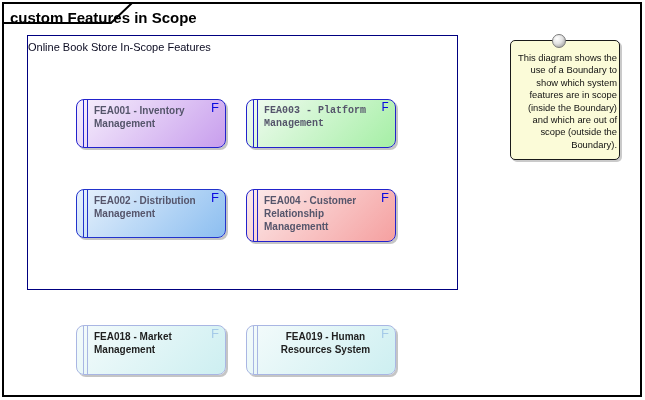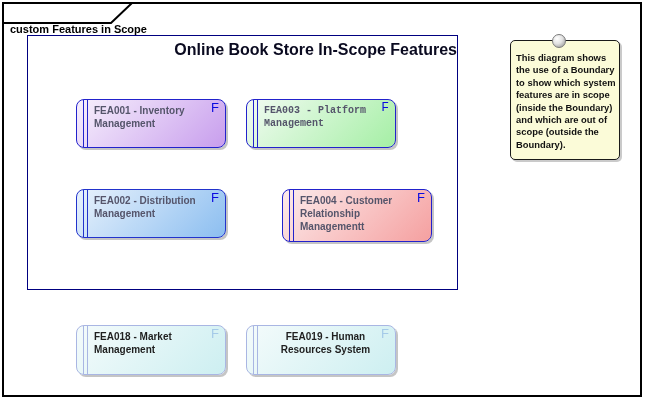--- a/index.html
+++ b/index.html
@@ -10,32 +10,32 @@
   }
   
   .frame {
     position:absolute; left:2px; top:2px; width:640px; height:395px;
     border:2px solid #000; box-sizing:border-box; background:#fff;
   }
   
   .tab { position:absolute; left:2px; top:2px; width:134px; height:23px; }
   .tab svg { display:block; }
   .tab-label {
-    position:absolute; left:8px; top:21px; white-space:nowrap;
-    font-size:11px; font-weight:bold; color:#000;
+    position:absolute; left:8px; top:7px; white-space:nowrap;
+    font-size:15px; font-weight:bold; color:#000;
   }
   
   .boundary {
     position:absolute; left:27px; top:35px; width:431px; height:255px;
     border:1px solid var(--boundary-border,#000080);
     box-sizing:border-box; background:#fff;
   }
   .boundary-title {
-    text-align:right; padding-top:5px;
-    font-size:16px; font-weight:bold; color:#0a0a20;
+    text-align:left; padding-top:5px;
+    font-size:11px; font-weight:normal; color:#0a0a20;
   }
   
   .feature {
     position:absolute; box-sizing:border-box; border-radius:8px;
     border:1.5px solid var(--bc,#2222cc);
     background:linear-gradient(135deg, var(--g1,#fff) 0%, var(--g2,#ccc) 100%);
     box-shadow:2px 2px 0 rgba(150,150,150,0.55);
   }
   .feature .edge-lines {
     position:absolute; left:6px; top:0; bottom:0; width:5px;
@@ -48,33 +48,33 @@
     font-size:10px; font-weight:bold; line-height:13px;
     color:var(--tc,#55556b);
   }
   .feature .ltr {
     position:absolute; top:1px; right:6px;
     font-size:13px; font-weight:400; color:var(--fc,#0b0be0); line-height:13px;
   }
   .f0 { left:76px;  top:99px;  width:150px; height:49px; }
   .f1 { left:246px; top:99px;  width:150px; height:49px;font-family:Liberation Mono, monospace; }
   .f2 { left:76px;  top:189px; width:150px; height:49px; }
-  .f3 { left:246px; top:189px; width:150px; height:53px;margin-left:36px; }
+  .f3 { left:246px; top:189px; width:150px; height:53px; }
   .f4 { left:76px;  top:325px; width:150px; height:50px; }
   .f5 { left:246px; top:325px; width:150px; height:50px;text-align:center; }
   
   .note {
     position:absolute; left:510px; top:40px; width:110px; height:120px;
     background:var(--note-fill,#fbfbd8);
     border:1px solid #1a1a1a; border-radius:5px; box-sizing:border-box;
     box-shadow:2px 2px 0 rgba(150,150,150,0.5);
   }
   .note-text {
     position:absolute; left:5px; top:11px; right:2px;
-    font-size:9.4px; font-weight:700; line-height:12.4px; color:#111;
+    font-size:9.4px; font-weight:400; line-height:12.4px; color:#111;text-align:right;
   }
   .note-pin {
     position:absolute; left:41px; top:-7px; width:14px; height:14px;
     border-radius:50%; box-sizing:border-box;
     border:1px solid #7a7a7a;
     background:radial-gradient(circle at 35% 30%, #ffffff 0%, #e2e2e2 45%, #ababab 80%, #8a8a8a 100%);
   }
 </style>
 </head>
 <body>

